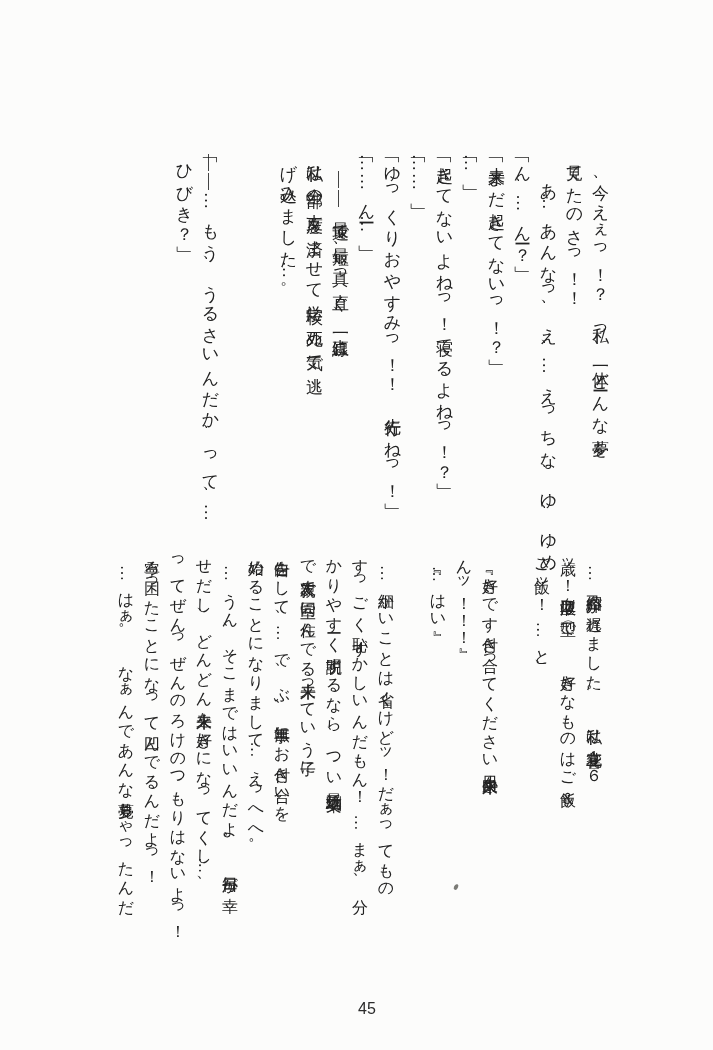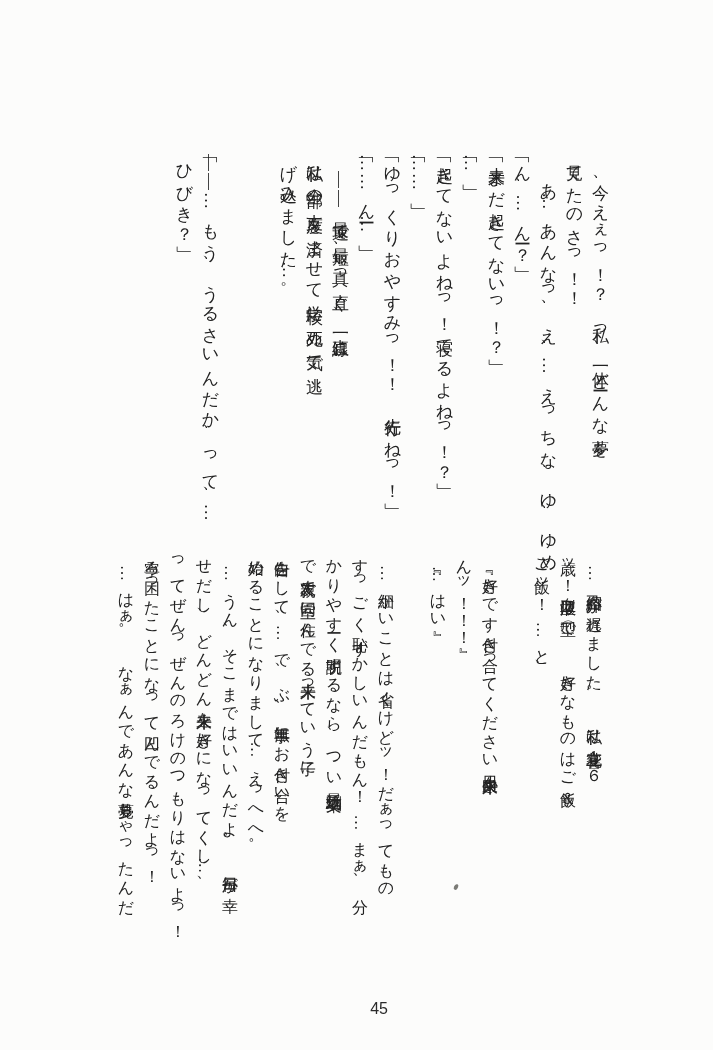--- a/index.html
+++ b/index.html
@@ -38,21 +38,21 @@
     right: 106px;
     height: 356px;
     font-size: 16px;
     letter-spacing: 1px;
   }
   .page-number {
     position: absolute;
     top: 1000px;
     left: 358px;
     width: 30px;
-    text-align: right;
+    text-align: left;
     font-family: "Liberation Sans", "DejaVu Sans", sans-serif;
     font-size: 16px;
     color: #2b2b2b;
   }
   .ink-speck {
     position: absolute;
     top: 884px;
     left: 454px;
     width: 4px;
     height: 6px;

